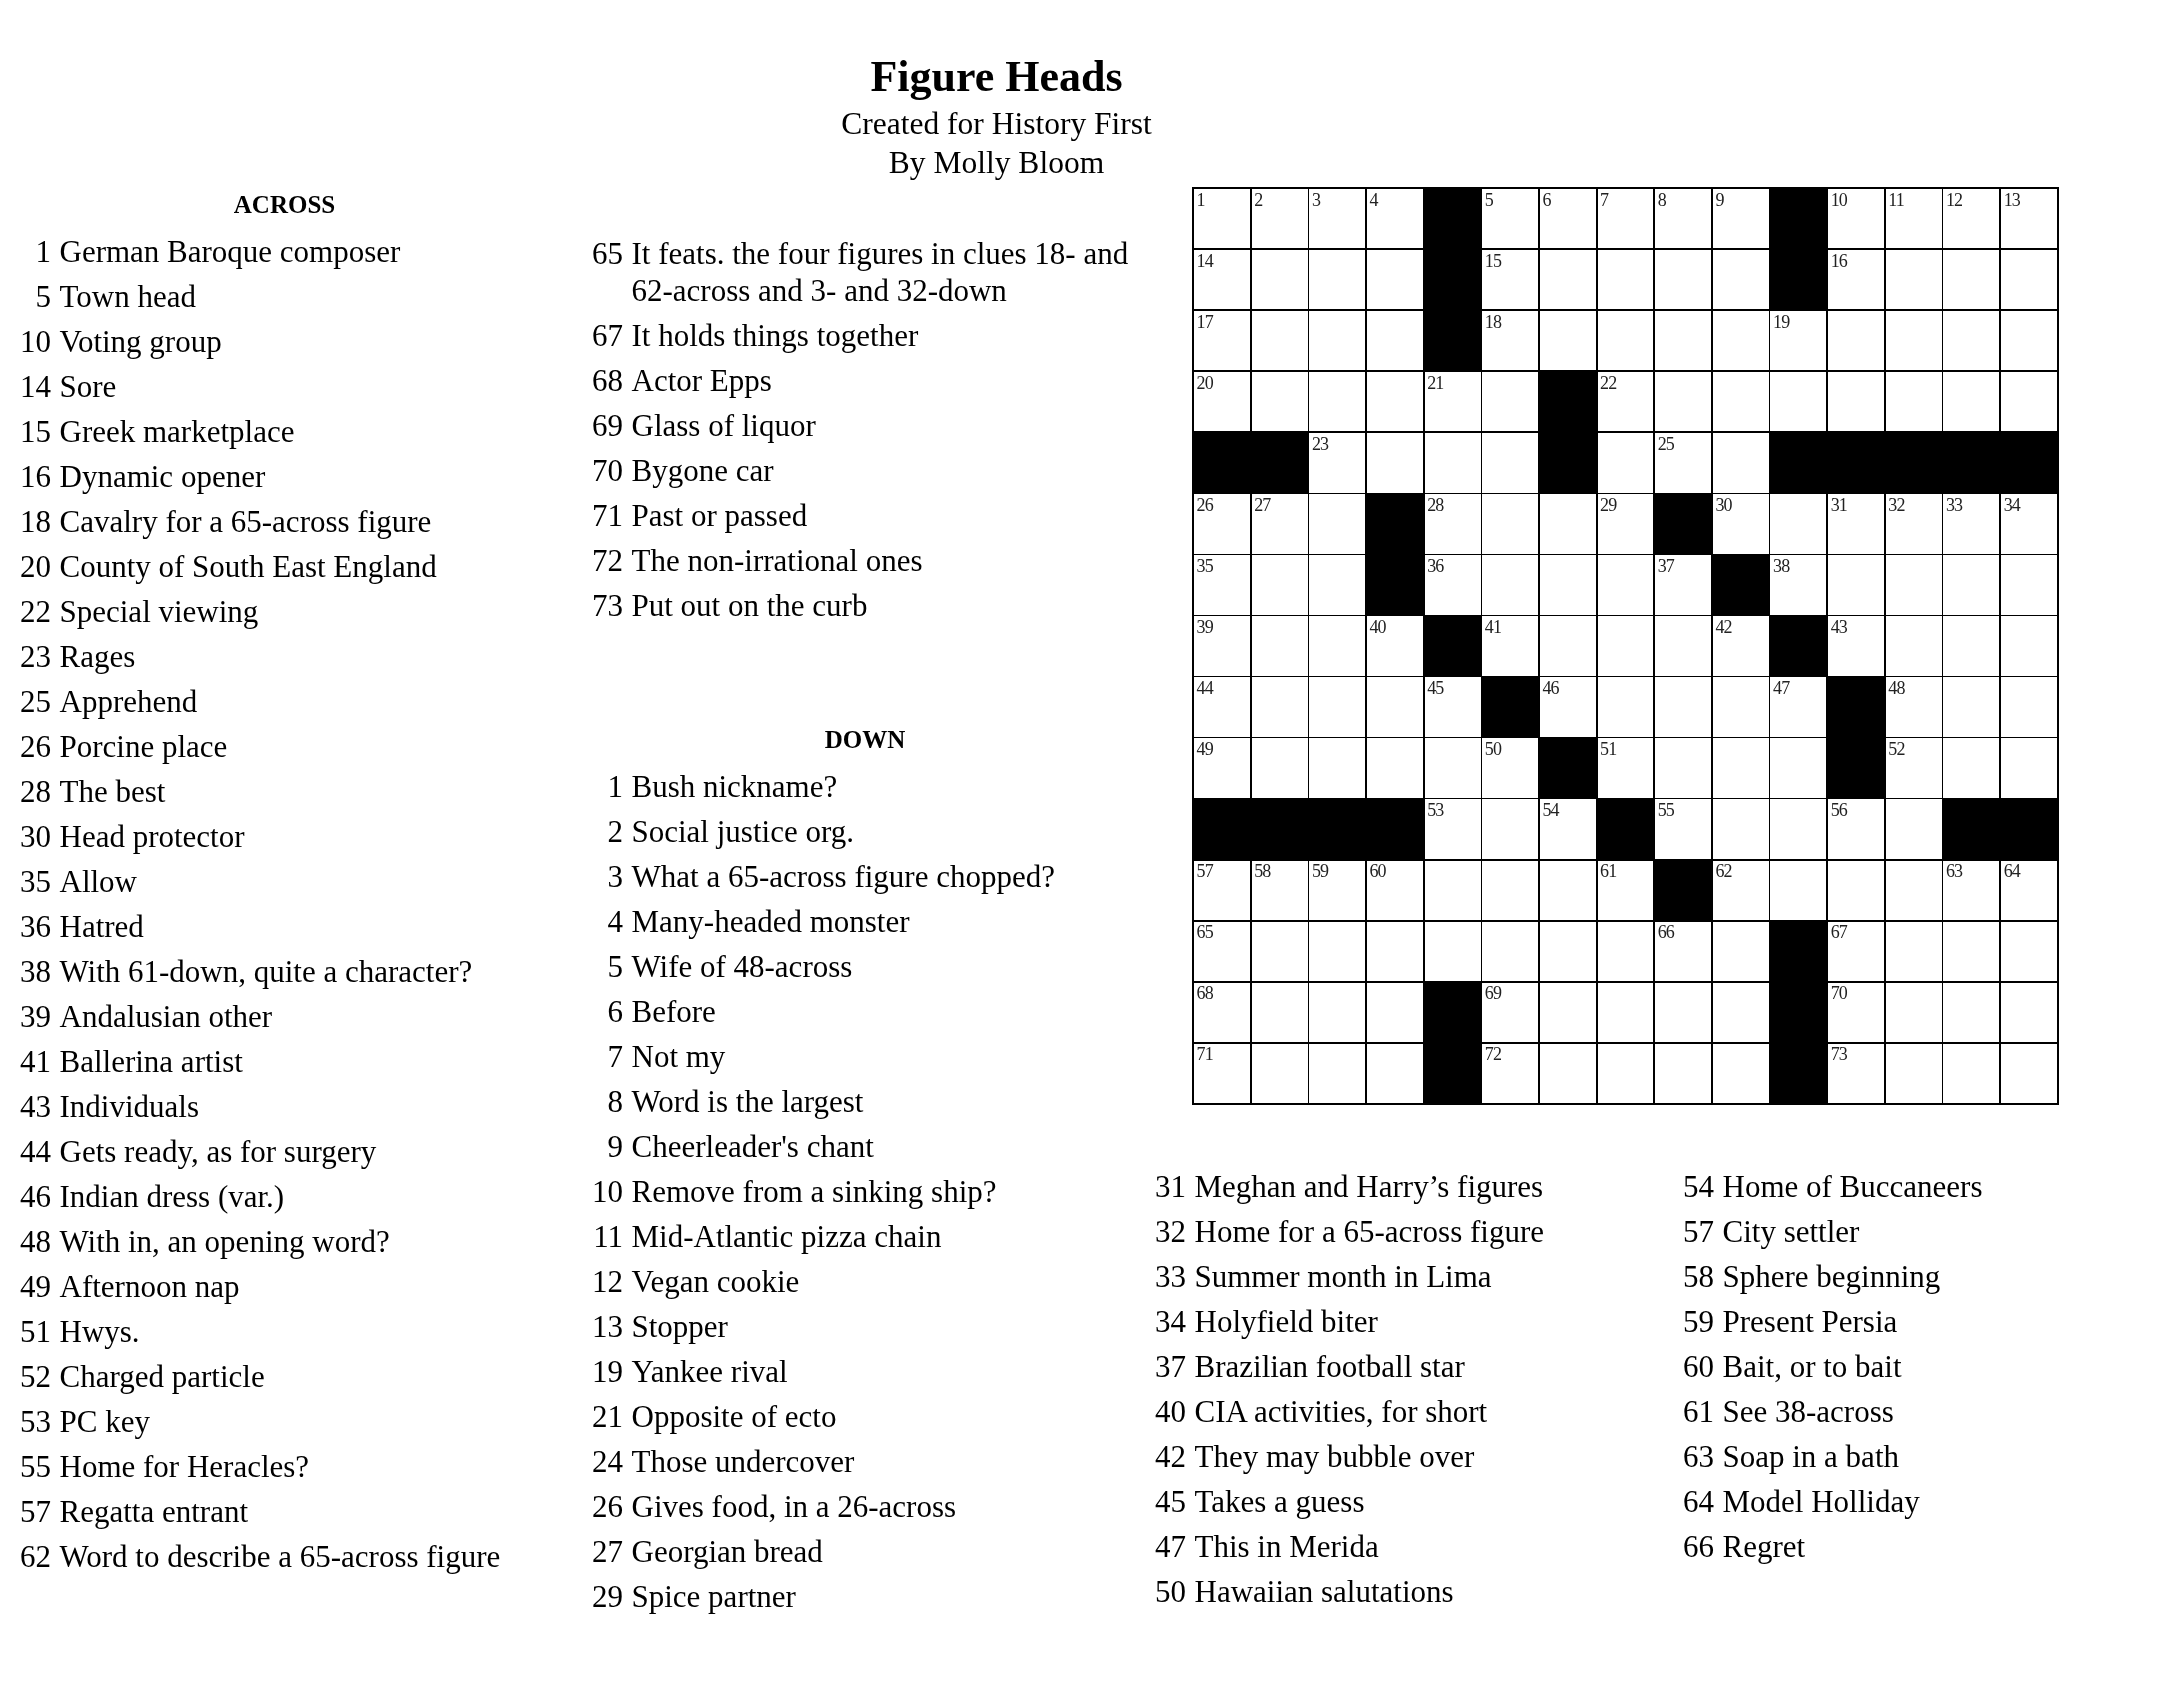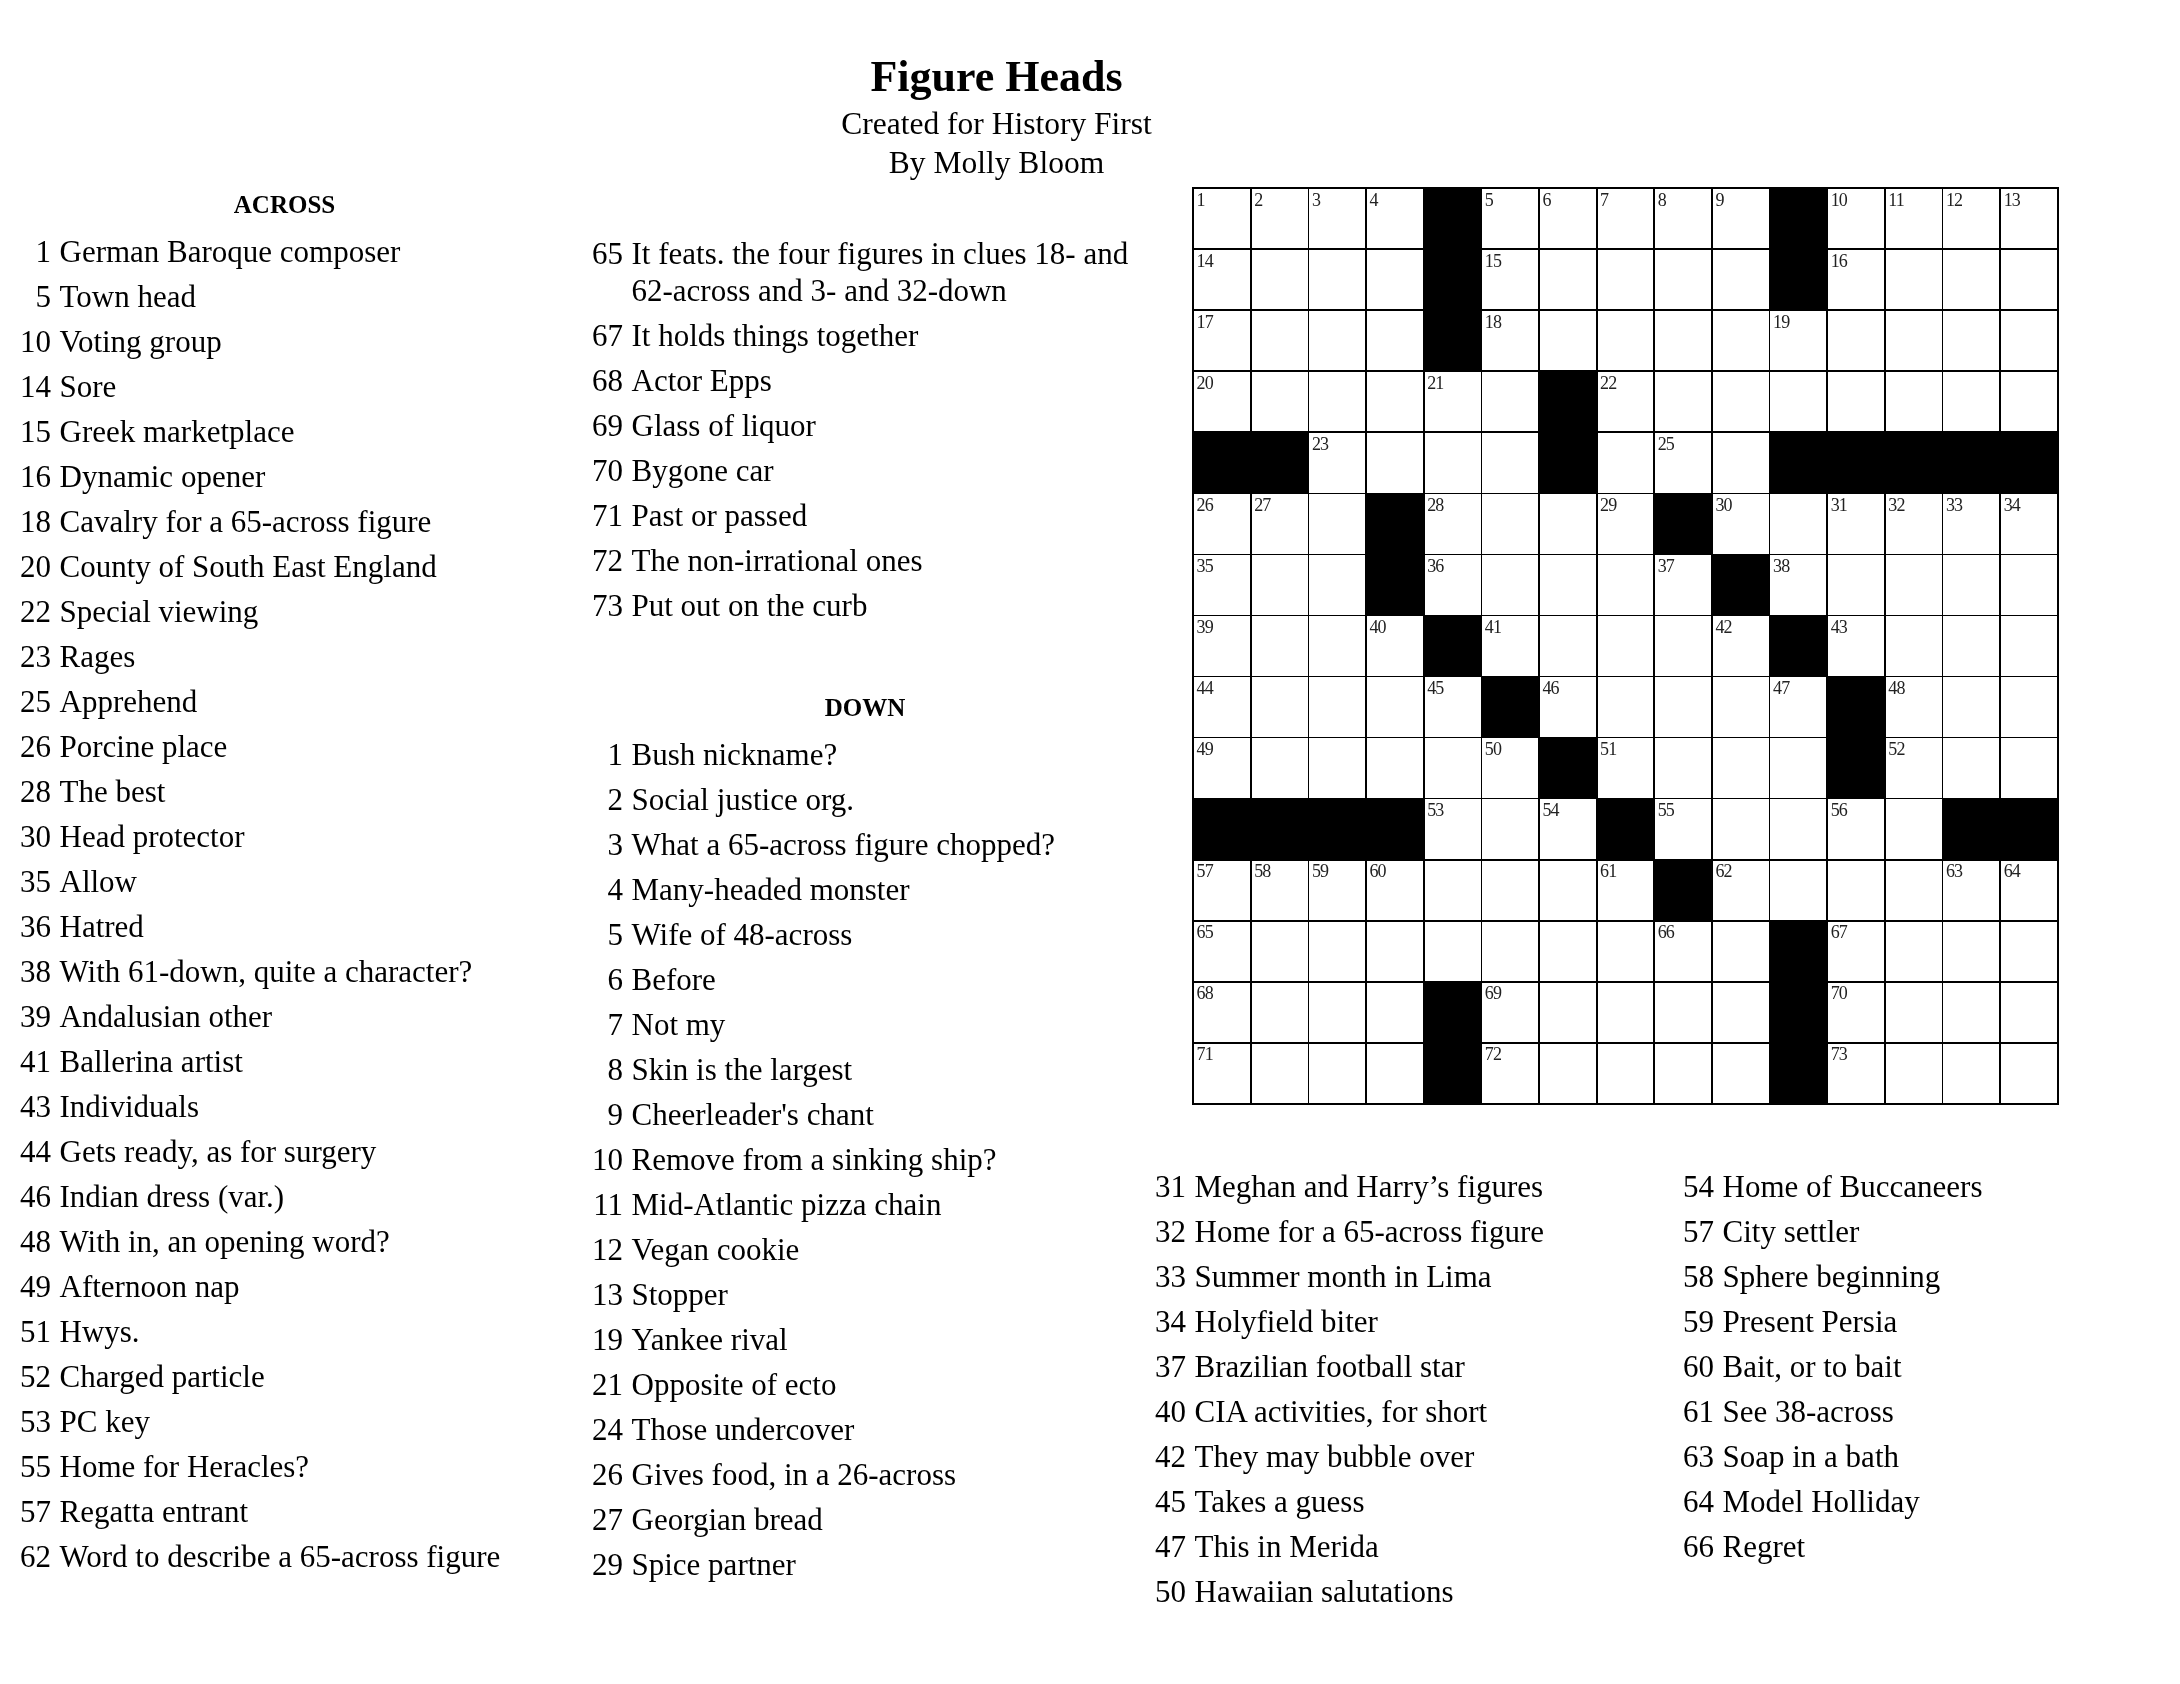--- a/index.html
+++ b/index.html
@@ -9,21 +9,21 @@
   .title { font-weight:bold; font-size:44px; line-height:55px; }
   .sub { font-size:31.5px; line-height:39px; }
   .col { position:absolute; font-size:31px; }
   .col .clue { height:45px; line-height:45px; white-space:nowrap; }
   .col .clue .num { display:inline-block; text-align:right; width:39px; margin-right:8.5px; }
   .col .clue.wrap { height:auto; line-height:37px; white-space:normal; display:flex; padding:3.4px 0; }
   .col .clue.wrap .num { flex:0 0 39px; }
   .section-head { font-weight:bold; font-size:25px; text-align:center; height:48px; line-height:48px; }
   #across1 { left:12px; top:181px; width:588px; }
   #across2 { left:584px; top:232px; width:562px; }
-  #down1 { left:584px; top:684px; width:588px; }
+  #down1 { left:584px; top:716px; width:588px; }
   #down2 { left:1147px; top:1164px; width:528px; }
   #down3 { left:1675px; top:1164px; width:477px; }
   #across1 .section-head { width:545px; }
   #down1 .section-head { width:562px; }
   .grid { position:absolute; left:1192px; top:187px; width:867px; height:918px;
           display:grid; grid-template-columns:repeat(15, 1fr); grid-template-rows:repeat(15, 1fr);
           border:2.6px solid #000; box-sizing:border-box; background:#000; gap:1.7px; }
   .cell { background:#fff; position:relative; }
   .cell.black { background:#000; }
   .cell .n { position:absolute; left:2.6px; top:1.7px; font-size:18px; line-height:19px; color:#222; letter-spacing:-0.9px; }
@@ -92,21 +92,21 @@
 <div class="col" id="down1">
   <div class="section-head">DOWN</div>
   <div>
       <div class="clue"><span class="num">1</span><span class="txt">Bush nickname?</span></div>
       <div class="clue"><span class="num">2</span><span class="txt">Social justice org.</span></div>
       <div class="clue"><span class="num">3</span><span class="txt">What a 65-across figure chopped?</span></div>
       <div class="clue"><span class="num">4</span><span class="txt">Many-headed monster</span></div>
       <div class="clue"><span class="num">5</span><span class="txt">Wife of 48-across</span></div>
       <div class="clue"><span class="num">6</span><span class="txt">Before</span></div>
       <div class="clue"><span class="num">7</span><span class="txt">Not my</span></div>
-      <div class="clue"><span class="num">8</span><span class="txt">Skin is the largest</span></div>
+      <div class="clue"><span class="num">8</span><span class="txt">Word is the largest</span></div>
       <div class="clue"><span class="num">9</span><span class="txt">Cheerleader's chant</span></div>
       <div class="clue"><span class="num">10</span><span class="txt">Remove from a sinking ship?</span></div>
       <div class="clue"><span class="num">11</span><span class="txt">Mid-Atlantic pizza chain</span></div>
       <div class="clue"><span class="num">12</span><span class="txt">Vegan cookie</span></div>
       <div class="clue"><span class="num">13</span><span class="txt">Stopper</span></div>
       <div class="clue"><span class="num">19</span><span class="txt">Yankee rival</span></div>
       <div class="clue"><span class="num">21</span><span class="txt">Opposite of ecto</span></div>
       <div class="clue"><span class="num">24</span><span class="txt">Those undercover</span></div>
       <div class="clue"><span class="num">26</span><span class="txt">Gives food, in a 26-across</span></div>
       <div class="clue"><span class="num">27</span><span class="txt">Georgian bread</span></div>

